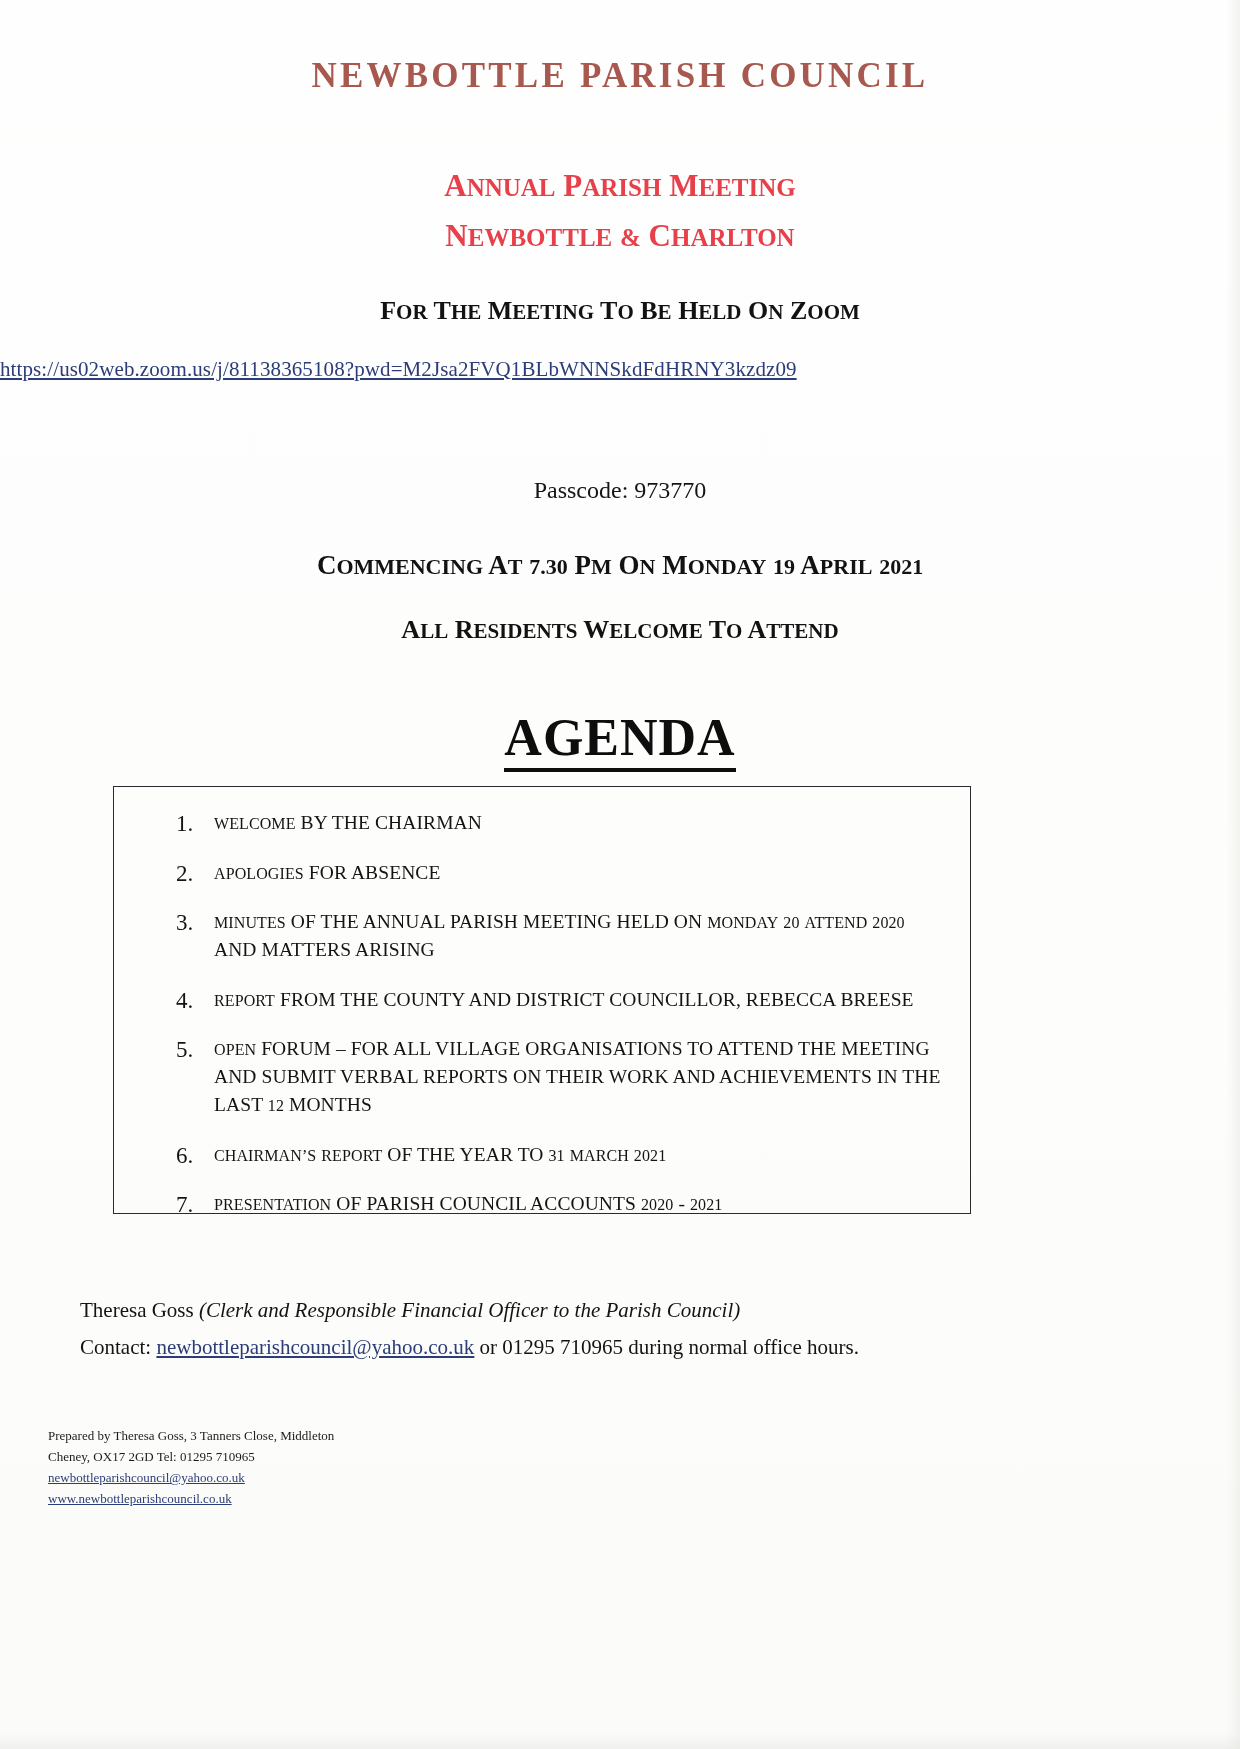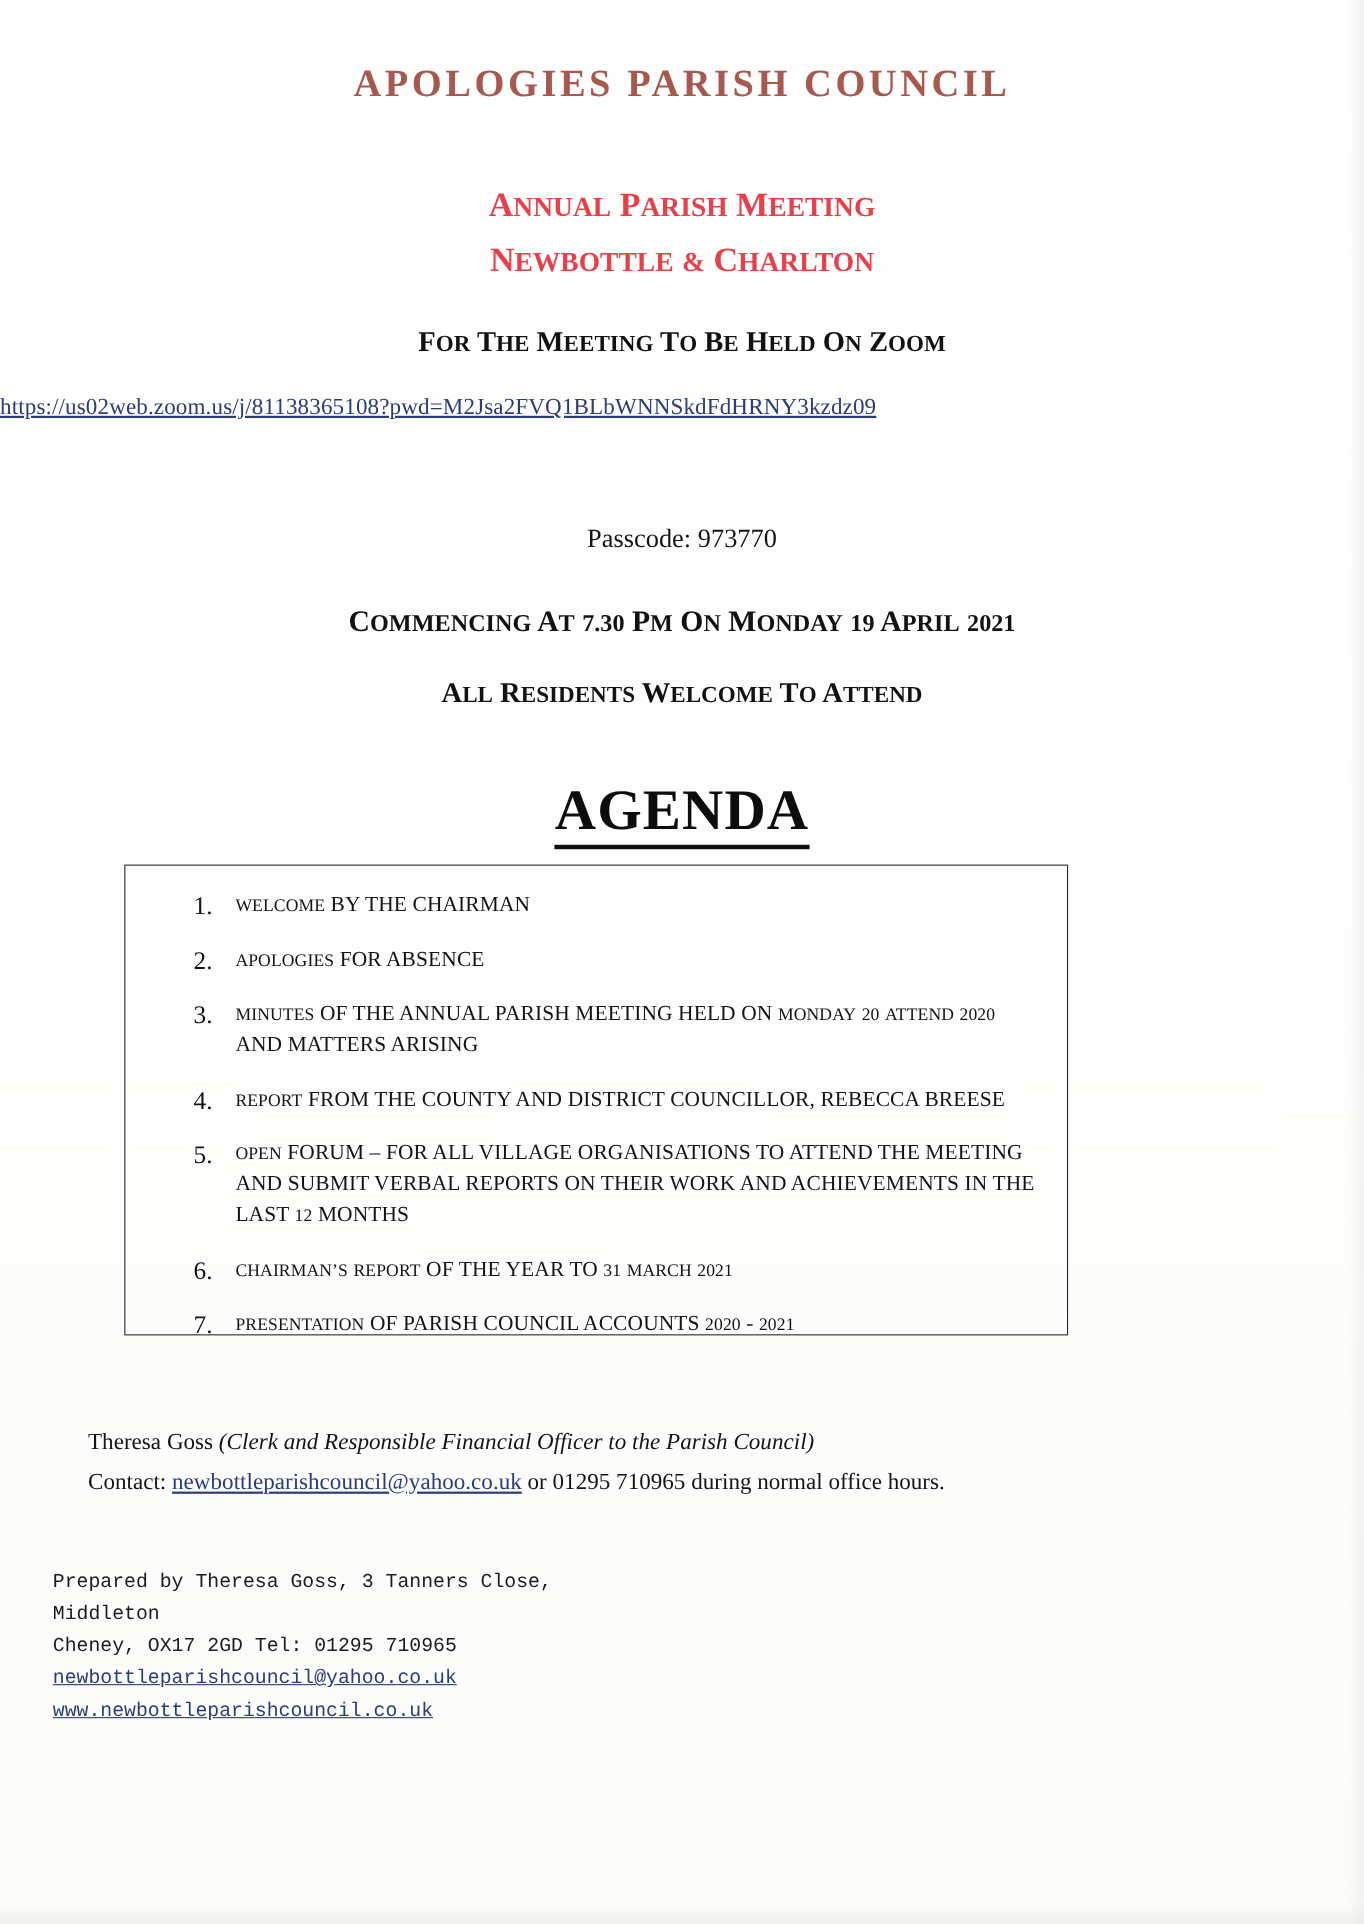--- a/index.html
+++ b/index.html
@@ -167,40 +167,40 @@
     color: #2b3c78;
     text-decoration: underline;
   }
 
   
   .footer {
     position: absolute;
     top: 1425px;
     left: 48px;
     width: 520px;
-    font-family: Liberation Mono, monospace;
-    font-size: 18px;
+    font-family: Liberation Serif, serif;
+    font-size: 13px;
     line-height: 1.62;
     color: #1c1c1c;
   }
   .footer .flink {
     color: #2b3c78;
     text-decoration: underline;
     display: block;
   }
 </style>
 </head>
 <body>
 
 <div class="page">
 
   <div class="scan-edge-right"></div>
   <div class="scan-edge-bottom"></div>
 
-  <div class="main-title">APOLOGIES PARISH COUNCIL</div>
+  <div class="main-title">NEWBOTTLE PARISH COUNCIL</div>
 
   <div class="red-heading rh2">
     <span class="big"><span style="font-size: 31px;">N</span><span style="font-size: 25px;">EWBOTTLE</span> <span style="font-size: 25px;">&amp;</span> <span style="font-size: 31px;">C</span><span style="font-size: 25px;">HARLTON</span></span>
   </div>
   <div class="red-heading rh1">
     <span class="big"><span style="font-size: 31px;">A</span><span style="font-size: 25px;">NNUAL</span> <span style="font-size: 31px;">P</span><span style="font-size: 25px;">ARISH</span> <span style="font-size: 31px;">M</span><span style="font-size: 25px;">EETING</span></span>
   </div>
 
   <div class="sc-line zoom-head">
     <span class="big"><span style="font-size: 26px;">F</span><span style="font-size: 21px;">OR</span> <span style="font-size: 26px;">T</span><span style="font-size: 21px;">HE</span> <span style="font-size: 26px;">M</span><span style="font-size: 21px;">EETING</span> <span style="font-size: 26px;">T</span><span style="font-size: 21px;">O</span> <span style="font-size: 26px;">B</span><span style="font-size: 21px;">E</span> <span style="font-size: 26px;">H</span><span style="font-size: 21px;">ELD</span> <span style="font-size: 26px;">O</span><span style="font-size: 21px;">N</span> <span style="font-size: 26px;">Z</span><span style="font-size: 21px;">OOM</span></span>

